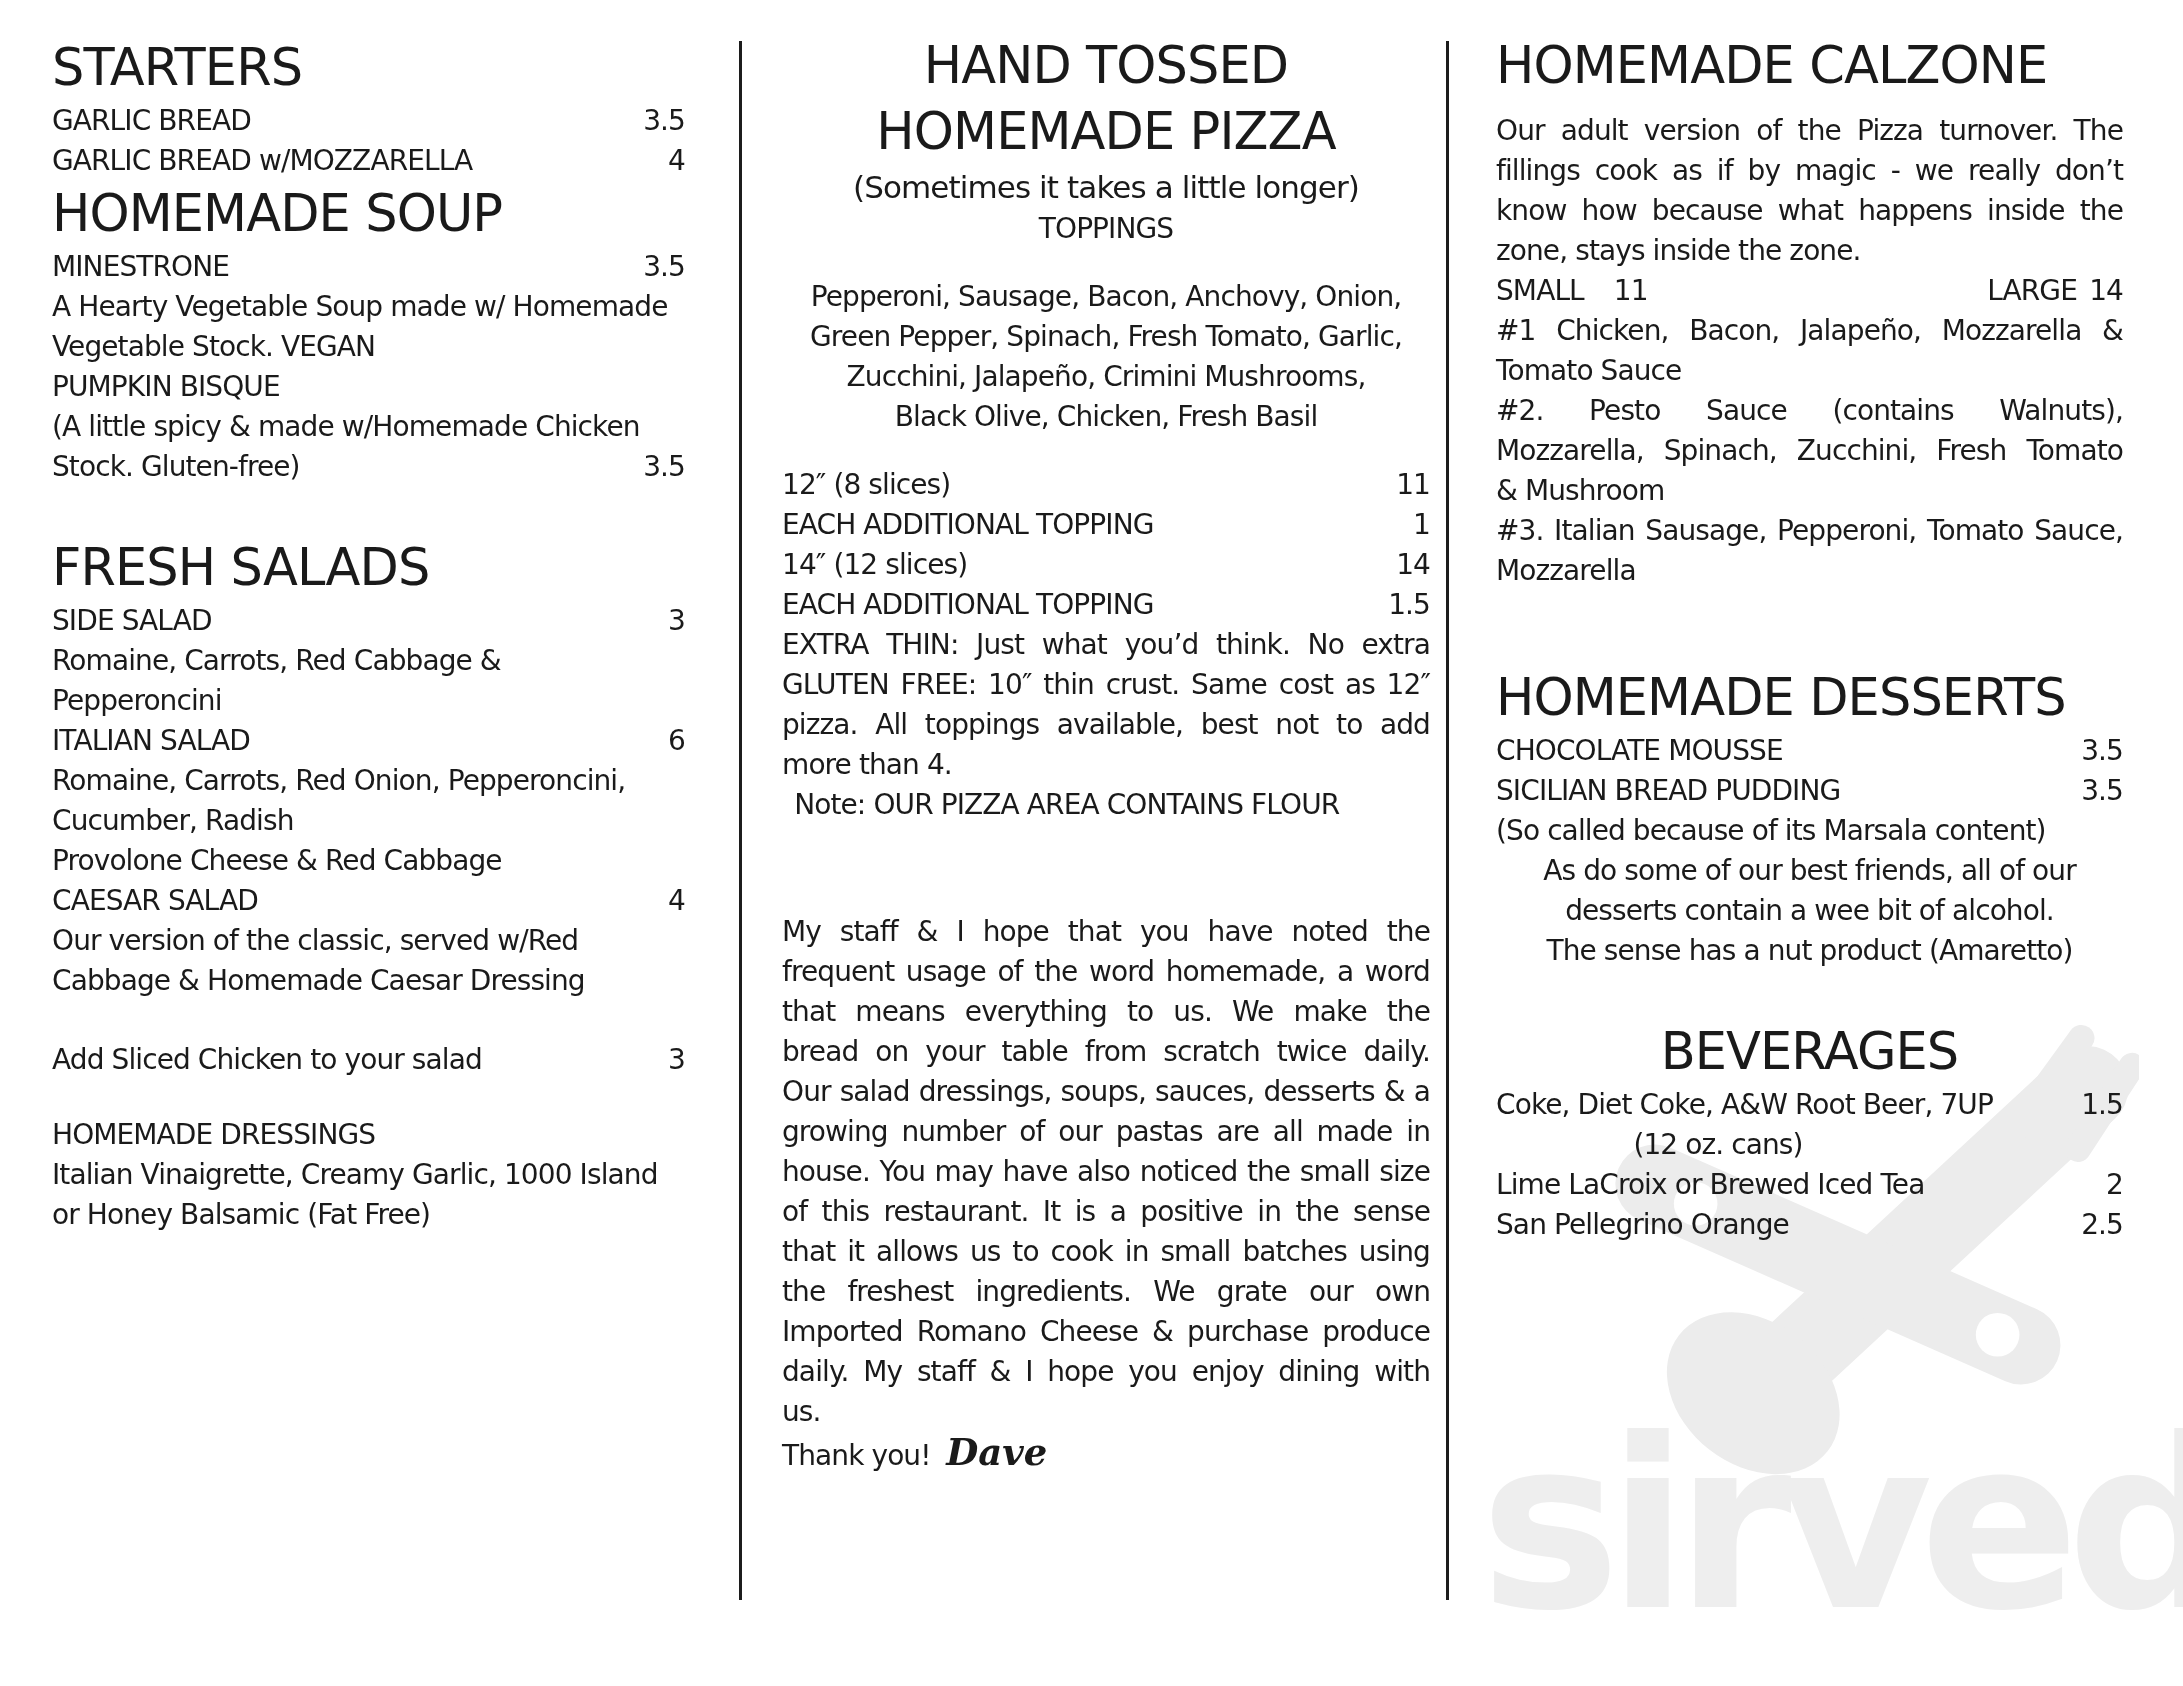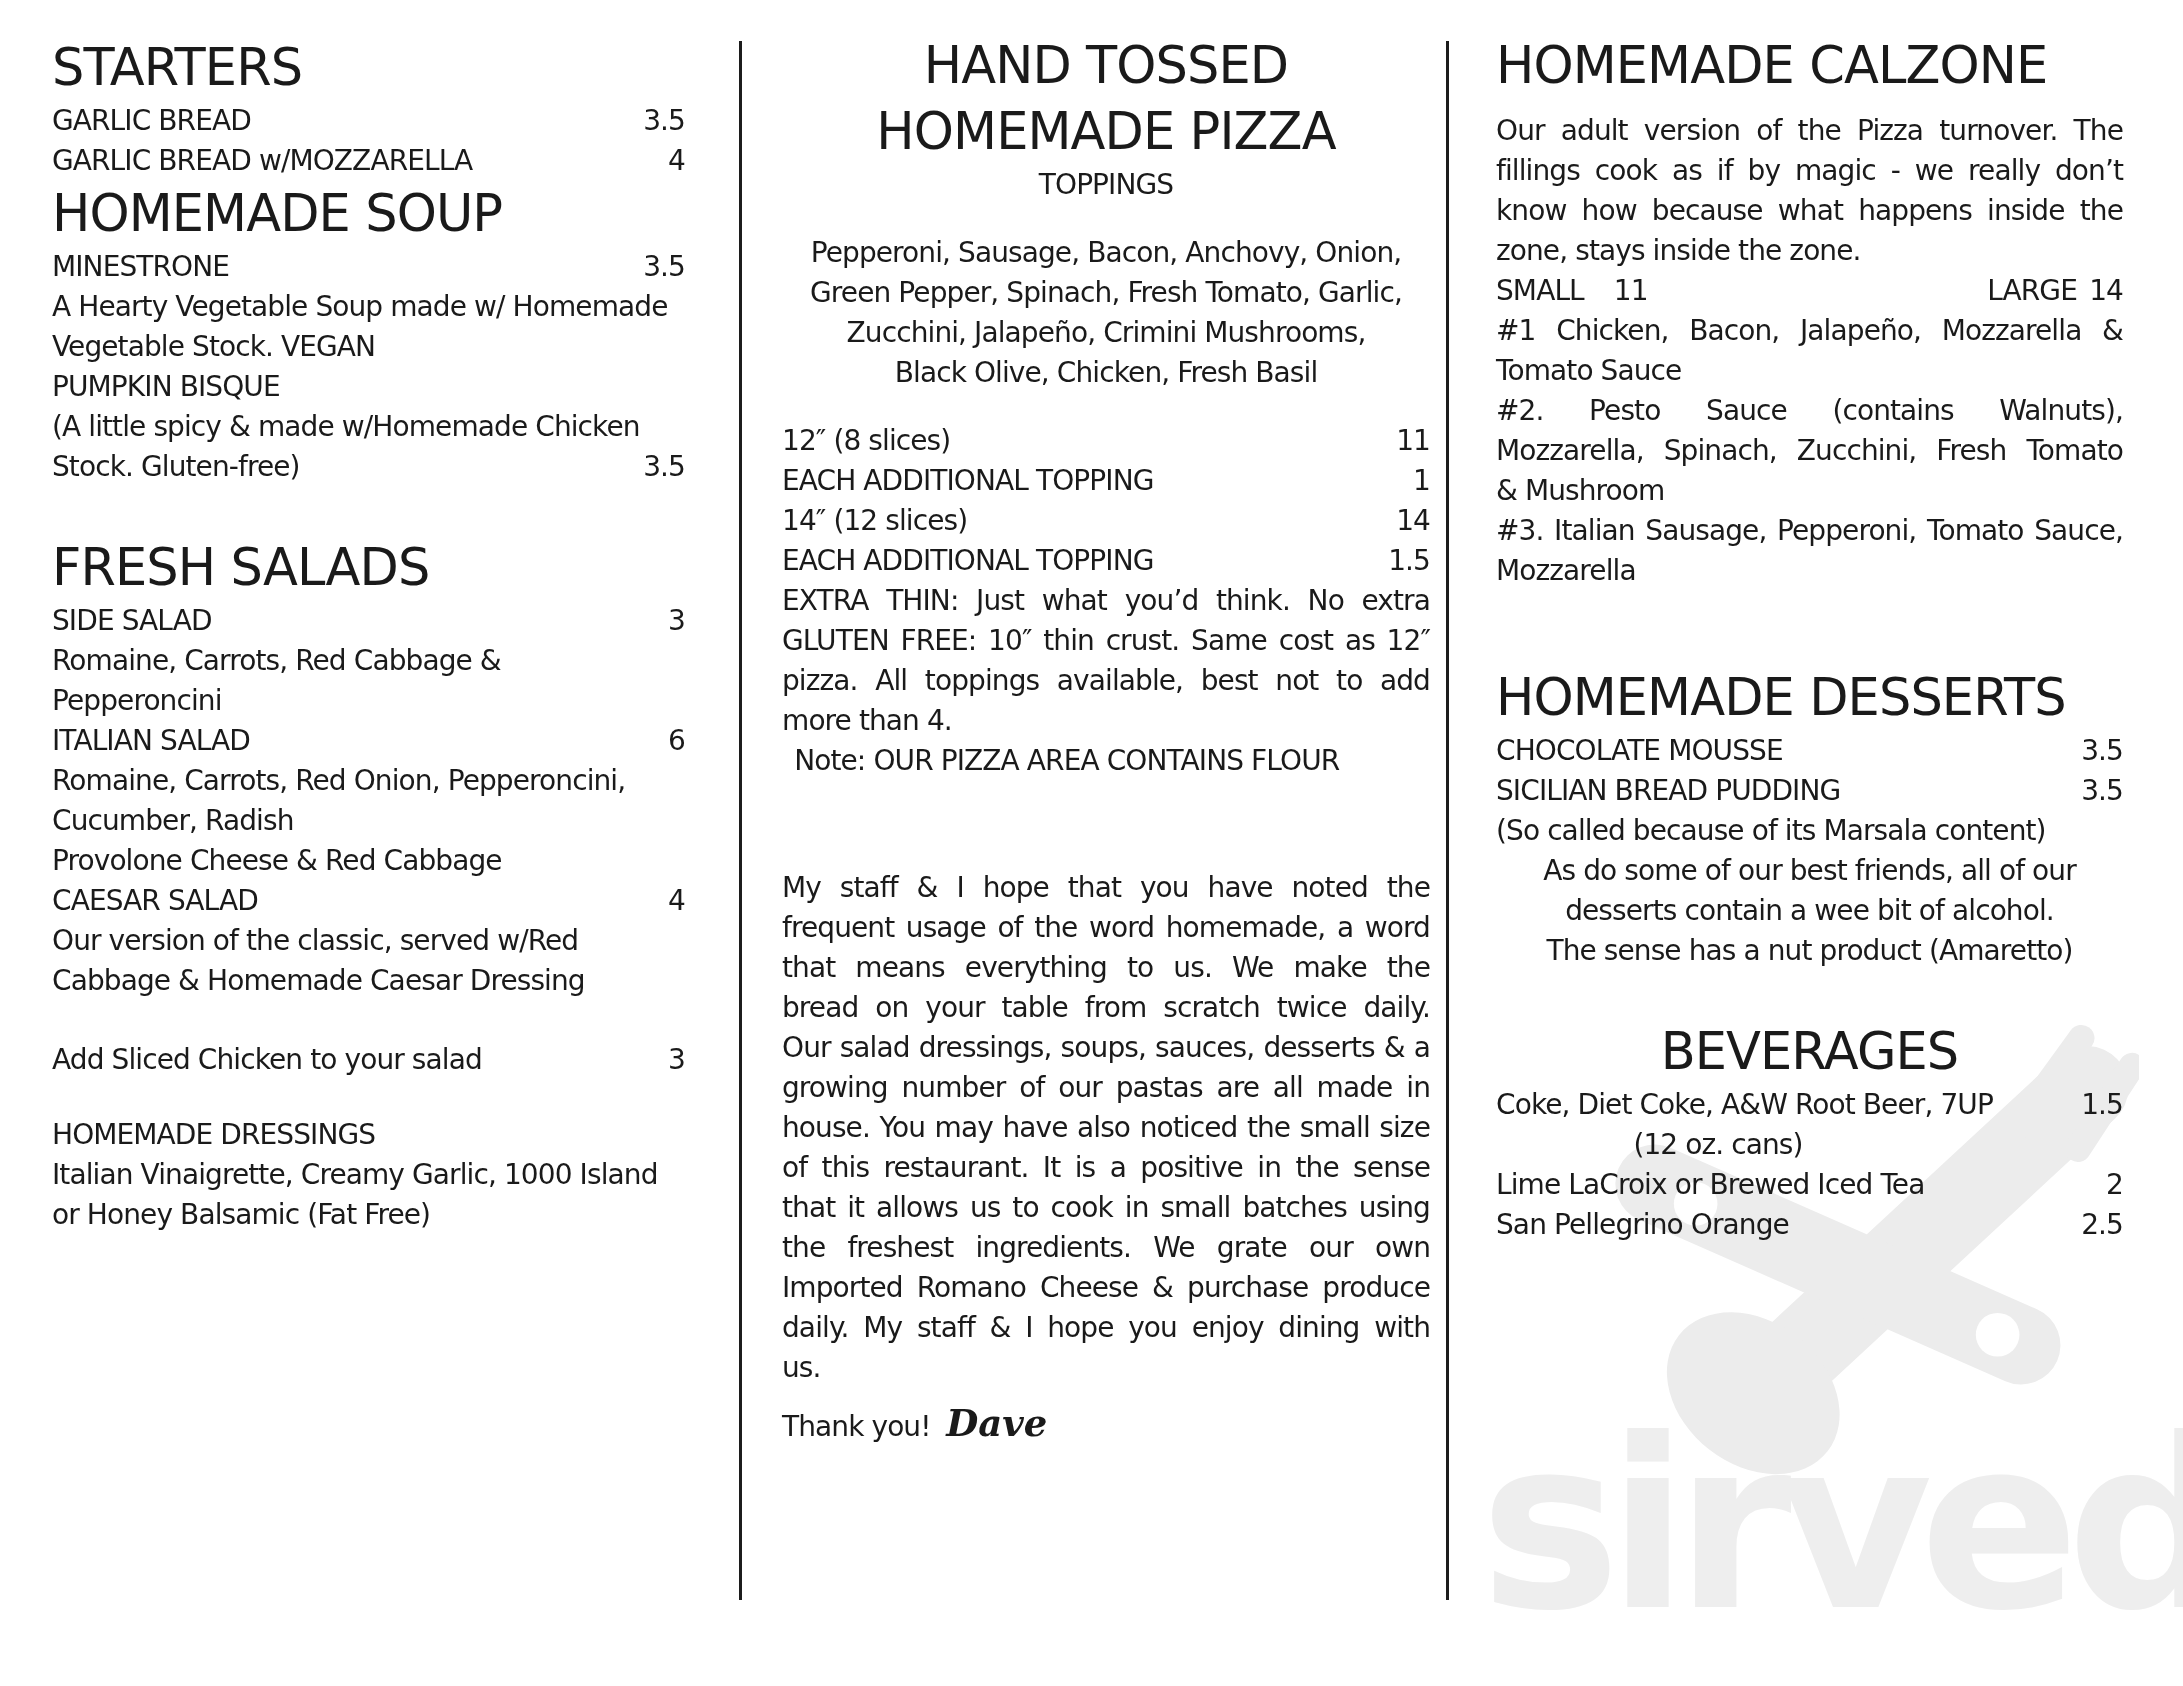--- a/index.html
+++ b/index.html
@@ -20,21 +20,21 @@
   .ctr{text-align:center;white-space:normal;}
   .row{display:flex;justify-content:space-between;align-items:baseline;
        font-size:28px;line-height:40px;}
   .nm{white-space:nowrap;}
   .pr{white-space:nowrap;padding-left:17.5px;}
   .sub{font-size:31px;line-height:44px;}
   .tops{font-size:28px;line-height:40px;}
   .noteln{padding-left:12.2px;}
   .sig-row{display:flex;align-items:baseline;gap:15.7px;}
   .script{font-family:"DejaVu Serif","Liberation Serif",serif;
-          font-style:italic;font-weight:700;font-size:37px;letter-spacing:0;margin-top:15px;}
+          font-style:italic;font-weight:700;font-size:37px;letter-spacing:0;}
   .sl-left{display:flex;gap:30px;}
   .sl-right{display:flex;gap:12.2px;}
   .cans{padding-right:183px;}
   .mt-soup{}
   .mt-salads{margin-top:48px;}
   .mt-chicken{margin-top:39px;}
   .mt-dress{margin-top:35px;}
   .mt-title{margin-top:7px;}
   .mt-tops{margin-top:28px;}
   .mt-letter{margin-top:87px;}
@@ -121,20 +121,21 @@
   </div>
 
   <div class="ln mt-dress">HOMEMADE DRESSINGS</div>
   <div class="ln">Italian Vinaigrette, Creamy Garlic, 1000 Island</div>
   <div class="ln">or Honey Balsamic (Fat Free)</div>
 </div>
 
 <div class="col" id="col-mid">
   <div class="h hc mt-title">HAND TOSSED</div>
   <div class="h hc">HOMEMADE PIZZA</div>
+  <div class="sub ctr">(Sometimes it takes a little longer)</div>
   <div class="tops ctr">TOPPINGS</div>
   <div class="tops ctr mt-tops">Pepperoni, Sausage, Bacon, Anchovy, Onion,</div>
   <div class="tops ctr">Green Pepper, Spinach, Fresh Tomato, Garlic,</div>
   <div class="tops ctr">Zucchini, Jalapeño, Crimini Mushrooms,</div>
   <div class="tops ctr">Black Olive, Chicken, Fresh Basil</div>
 
   <div class="row mt-tops">
     <span class="nm">12″ (8 slices)</span>
     <span class="pr">11</span>
   </div>

